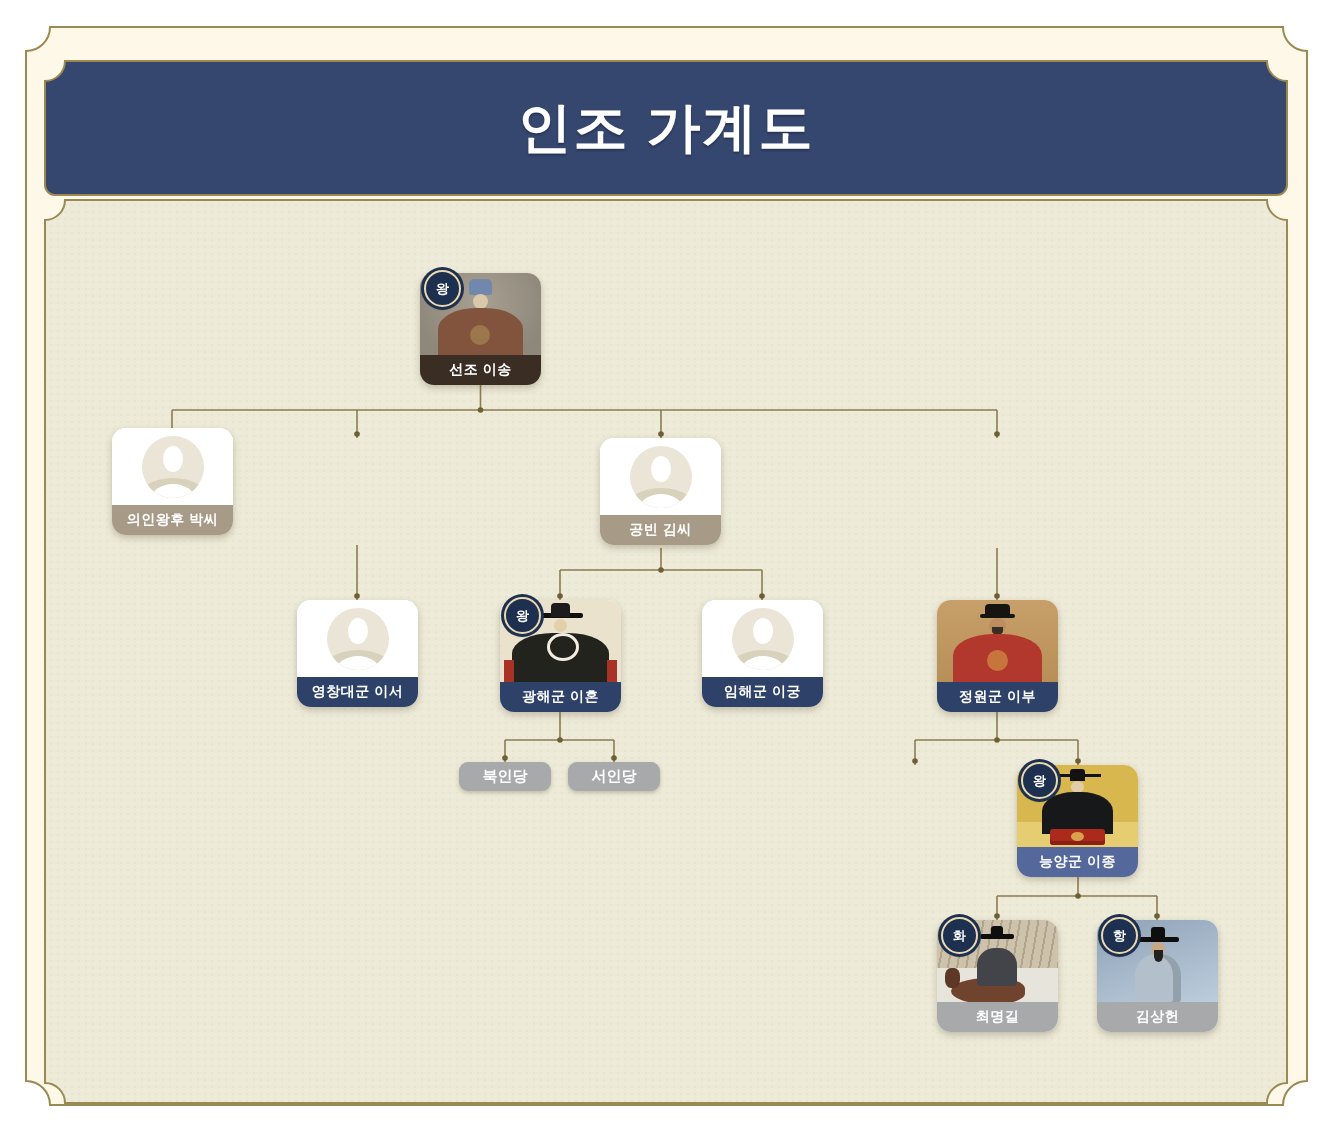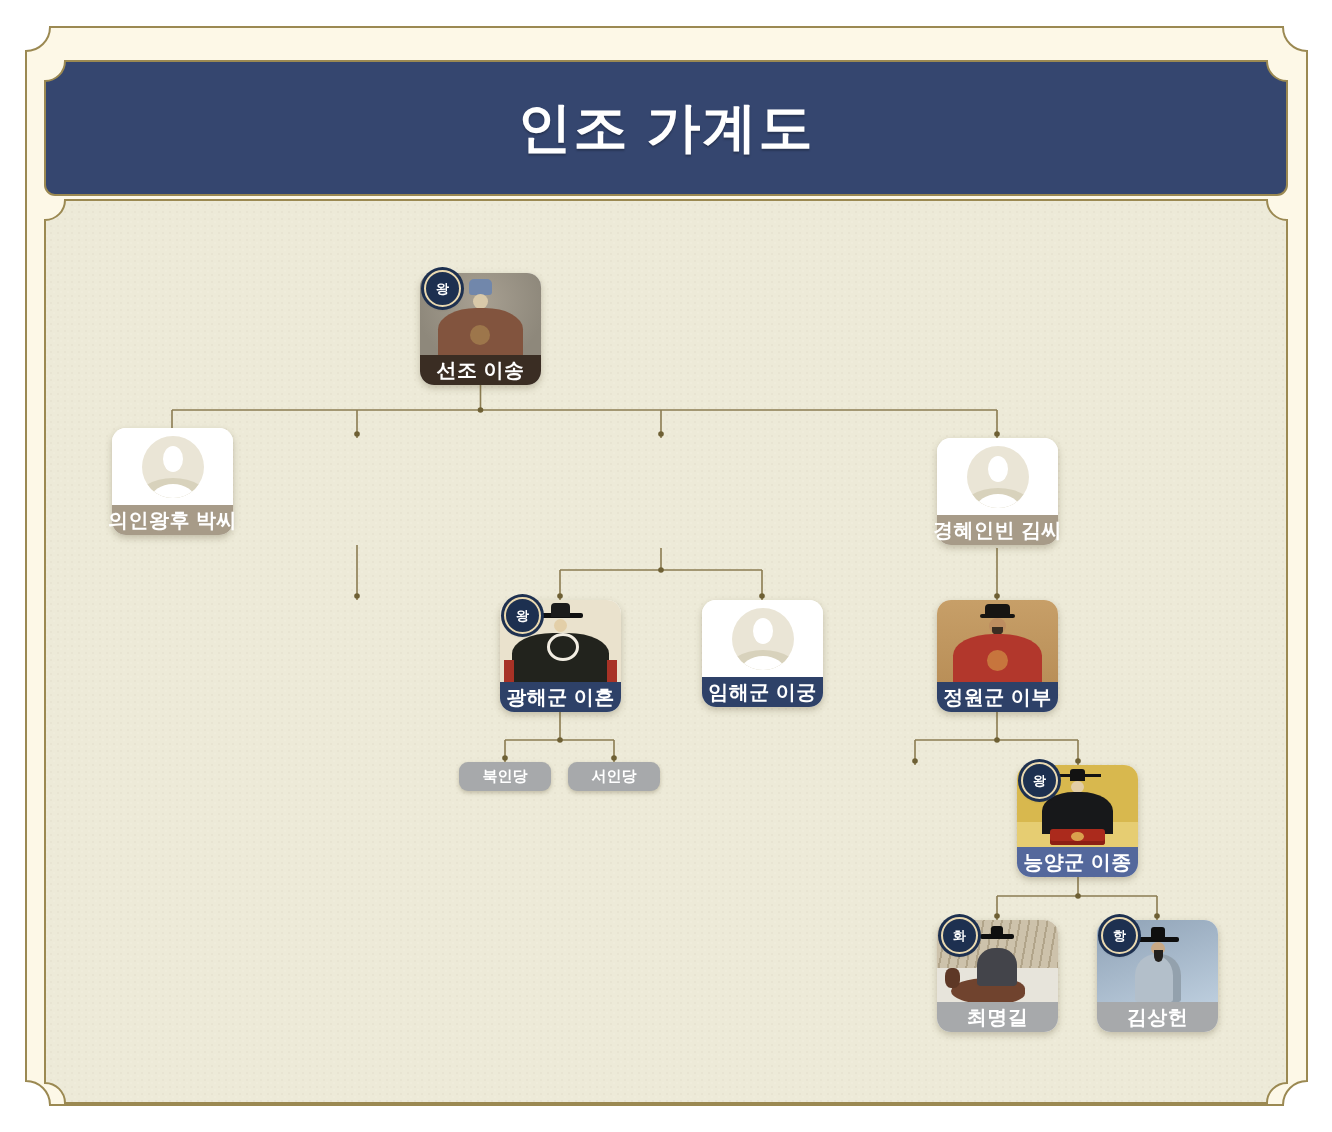--- a/index.html
+++ b/index.html
@@ -12,21 +12,21 @@
   .banner-title-wrap h1{margin:0;color:#ffffff;font-size:54px;font-weight:800;letter-spacing:2px;
     text-shadow:0 2px 2px rgba(0,0,0,.25);}
 
   
   .card{position:absolute;width:121px;border-radius:14px;z-index:2;
     box-shadow:0 3px 7px rgba(90,80,50,.30);background:#ffffff;}
   .card .photo-area{height:82px;border-radius:14px 14px 0 0;overflow:hidden;position:relative;}
   .card .avatar-area{height:77px;border-radius:14px 14px 0 0;overflow:hidden;position:relative;background:#ffffff;
     display:flex;align-items:center;justify-content:center;}
   .card .label{height:30px;border-radius:0 0 14px 14px;display:flex;align-items:center;justify-content:center;
-    color:#ffffff;font-size:20px;font-weight:700;letter-spacing:.5px;white-space:nowrap;}
+    color:#ffffff;font-size:14px;font-weight:700;letter-spacing:.5px;white-space:nowrap;}
   .label.brown{background:#3a2d23;}
   .label.taupe{background:#a79b88;}
   .label.navy{background:#2e4168;}
   .label.blue{background:#54689c;}
   .label.gray{background:#a7a9ab;}
 
   .badge{position:absolute;left:4px;top:-3px;width:33px;height:33px;border-radius:50%;z-index:3;
     background:#1d3050;border:2px solid #ead9b0;box-shadow:0 0 0 3px #1d3050, 0 2px 3px rgba(0,0,0,.35);
     display:flex;align-items:center;justify-content:center;color:#ffffff;font-size:13px;font-weight:700;}
 
@@ -165,32 +165,42 @@
       <span class="av-circle">
         <i class="av-shadow"></i>
           <i class="av-head"></i>
           <i class="av-body"></i>
       </span>
     </div>
     <div class="label taupe">의인왕후 박씨</div>
   </div>
 
 
-
-  <div class="card" style="left:937px;top:438px">
-    <div class="avatar-area">
-      <span class="av-circle">
-        <i class="av-shadow"></i>
-          <i class="av-head"></i>
-          <i class="av-body"></i>
-      </span>
-    </div>
-    <div class="label taupe">경혜인빈 김씨</div>
-  </div>
-
+  <div class="card" style="left:600px;top:438px">
+    <div class="avatar-area">
+      <span class="av-circle">
+        <i class="av-shadow"></i>
+          <i class="av-head"></i>
+          <i class="av-body"></i>
+      </span>
+    </div>
+    <div class="label taupe">공빈 김씨</div>
+  </div>
+
+
+  <div class="card" style="left:297px;top:600px">
+    <div class="avatar-area">
+      <span class="av-circle">
+        <i class="av-shadow"></i>
+          <i class="av-head"></i>
+          <i class="av-body"></i>
+      </span>
+    </div>
+    <div class="label navy">영창대군 이서</div>
+  </div>
 
   <div class="card" style="left:500px;top:600px">
     <span class="badge">왕</span>
     <div class="photo-area art-gwanghae">
       <i class="brim"></i>
       <i class="hat"></i>
       <i class="face"></i>
       <i class="robe"></i>
       <i class="bead"></i>
       <i class="chairL"></i>

